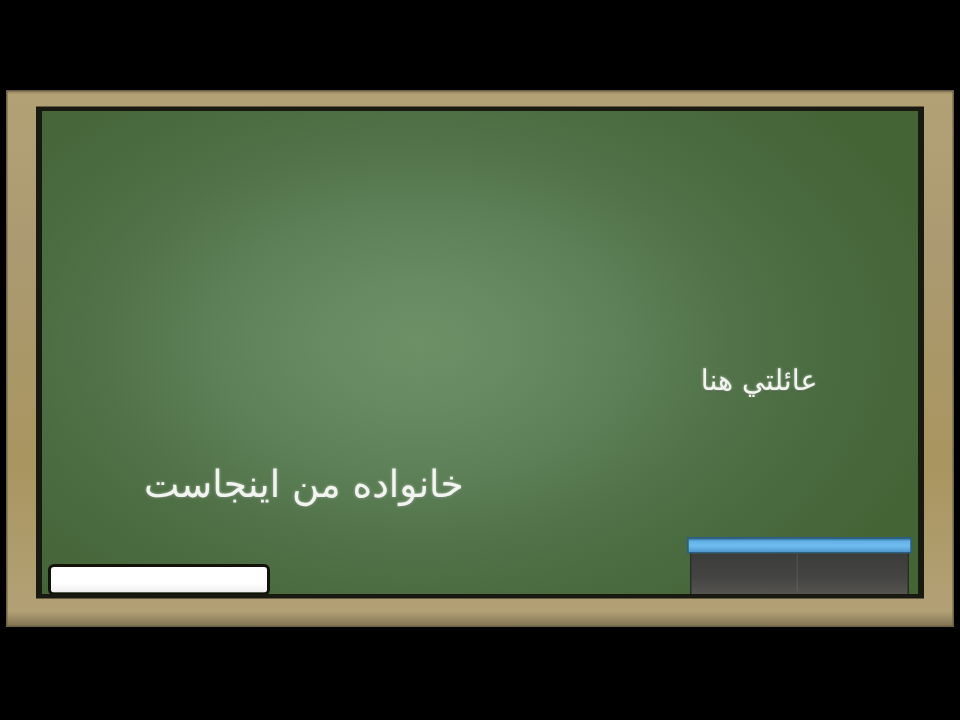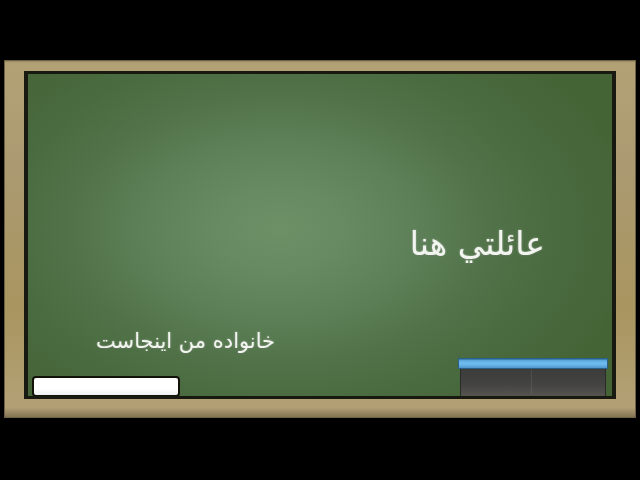--- a/index.html
+++ b/index.html
@@ -87,28 +87,28 @@
     direction: rtl;
     unicode-bidi: bidi-override;
     text-shadow:
       0 0 2px rgba(255,255,255,0.55),
       0 1px 1px rgba(0,0,0,0.18);
     font-weight: normal;
     letter-spacing: 0px;
   }
   #text-arabic {
     right: 67px;
-    top: 155px;
-    font-size: 33px;
+    top: 165px;
+    font-size: 19px;
     line-height: 30px;
   }
   #text-persian {
     left: 68px;
-    top: 252px;
-    font-size: 21px;
+    top: 234px;
+    font-size: 25px;
     line-height: 30px;
   }
 
   
   #chalk-stick {
     position: absolute;
     left: 4px;
     top: 302px;
     width: 148px;
     height: 21px;

